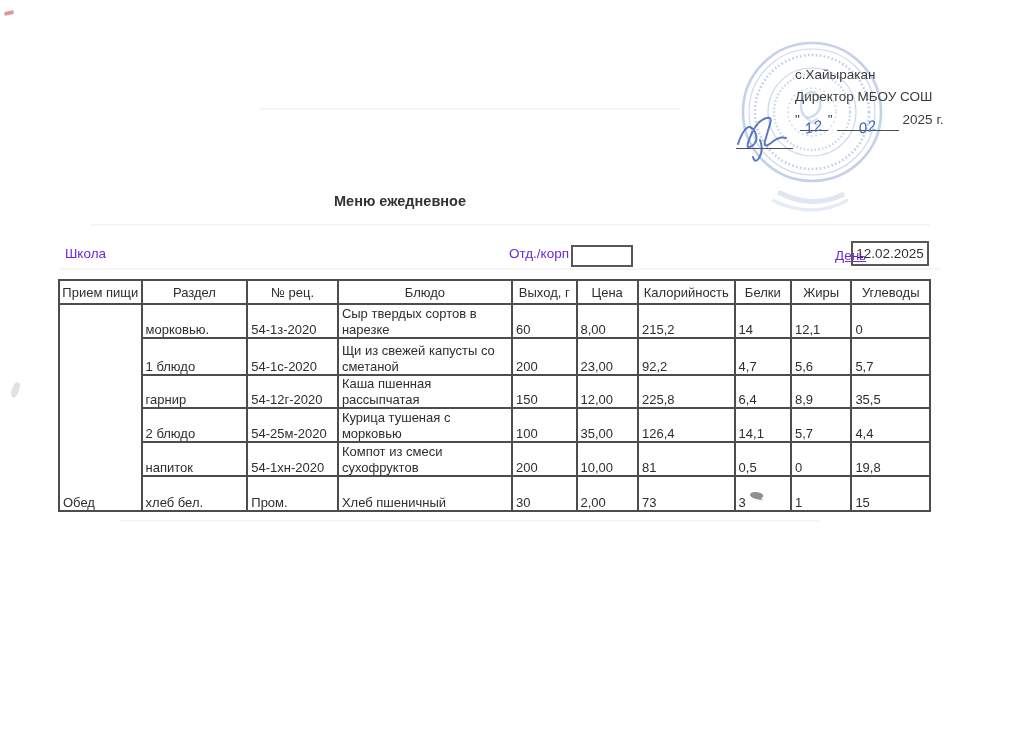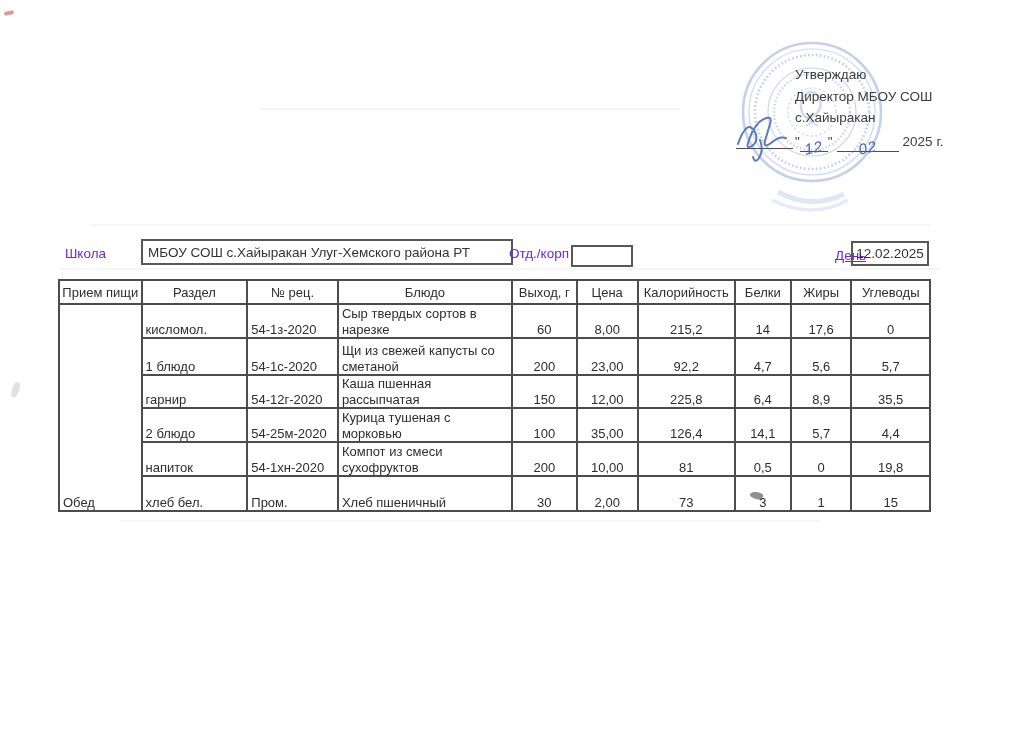--- a/index.html
+++ b/index.html
@@ -45,21 +45,21 @@
   .dept-box  { left:571px; top:245px; width:58px; height:18px; }
   .day-box   { left:851px; top:241px; width:74px; height:21px; justify-content:center; }
 
   
   table.menu { position:absolute; left:58px; top:279px; width:873px;
     border-collapse:collapse; table-layout:fixed; font-size:13px; color:#2e2e2e;
     border:2.5px solid #404040; }
   table.menu th, table.menu td { border:2px solid #4c4c4c; padding:0 3px; overflow:hidden; }
   table.menu th { font-weight:normal; text-align:center; height:20px; padding:1px 2px; }
   table.menu td { vertical-align:bottom; line-height:15.5px; padding-bottom:0;margin-left:16px; }
-  td.num { text-align:center; }
+  td.num { text-align:left; }
   td.meal { vertical-align:top; padding-top:9px; }
   tbody tr:nth-child(1) { height:34px; }
   tbody tr:nth-child(2) { height:37px; }
   tbody tr:nth-child(3) { height:17px; }
   tbody tr:nth-child(4) { height:34px; }
   tbody tr:nth-child(5) { height:34px; }
   tbody tr:nth-child(6) { height:35px; }
 </style>
 </head>
 <body>
@@ -91,31 +91,30 @@
 
   <div class="sig-blank"></div>
   <svg class="signature" width="78" height="62" viewBox="0 0 78 62">
     <g fill="none" stroke="#3e63b8" stroke-width="2" stroke-linecap="round" opacity=".85">
       <path d="M8 44 q9 -26 17 -12 q4 9 -3 14 q-7 4 -3 -6 q6 -17 15 -21 q9 -4 6 5 l-5 17 q-2 8 6 2 q8 -7 15 -5"></path>
       <path d="M30 40 q4 10 -1 18 q-4 6 -6 -1"></path>
     </g>
   </svg>
 
   <div class="approval">
-    <div>Утверждаю</div>
+    <div>с.Хайыракан</div>
     <div>Директор МБОУ СОШ</div>
-    <div>с.Хайыракан</div>
     <div class="dateline">
       <span>"</span><span class="blank blank-day"><span class="hand">12</span></span><span>"</span><span class="blank blank-month"><span class="hand">02</span></span><span>2025 г.</span>
     </div>
   </div>
 
+  <div class="doc-title">Меню ежедневное</div>
 
   <div class="lbl" style="left:65px;top:246px;">Школа</div>
-  <div class="box school-box">МБОУ СОШ с.Хайыракан Улуг-Хемского района РТ</div>
   <div class="lbl" style="left:509px;top:246px;">Отд./корп</div>
   <div class="box dept-box"></div>
   <div class="lbl" style="left:835px;top:248px;text-decoration:underline;">День</div>
   <div class="box day-box">12.02.2025</div>
 
   <table class="menu">
     <colgroup>
       <col style="width:82px">
         <col style="width:105px">
         <col style="width:90px">
@@ -137,28 +136,28 @@
         <th>Цена</th>
         <th>Калорийность</th>
         <th>Белки</th>
         <th>Жиры</th>
         <th>Углеводы</th>
       </tr>
     </thead>
     <tbody>
       <tr>
         <td class="meal" rowspan="6">Обед</td>
-        <td>кисломол.</td>
+        <td>морковью.</td>
         <td>54-1з-2020</td>
         <td>Сыр твердых сортов в нарезке</td>
         <td class="num">60</td>
         <td class="num">8,00</td>
         <td class="num">215,2</td>
         <td class="num">14</td>
-        <td class="num">17,6</td>
+        <td class="num">12,1</td>
         <td class="num">0</td>
       </tr>
       <tr>
         <td>1 блюдо</td>
         <td>54-1с-2020</td>
         <td>Щи из свежей капусты со сметаной</td>
         <td class="num">200</td>
         <td class="num">23,00</td>
         <td class="num">92,2</td>
         <td class="num">4,7</td>

